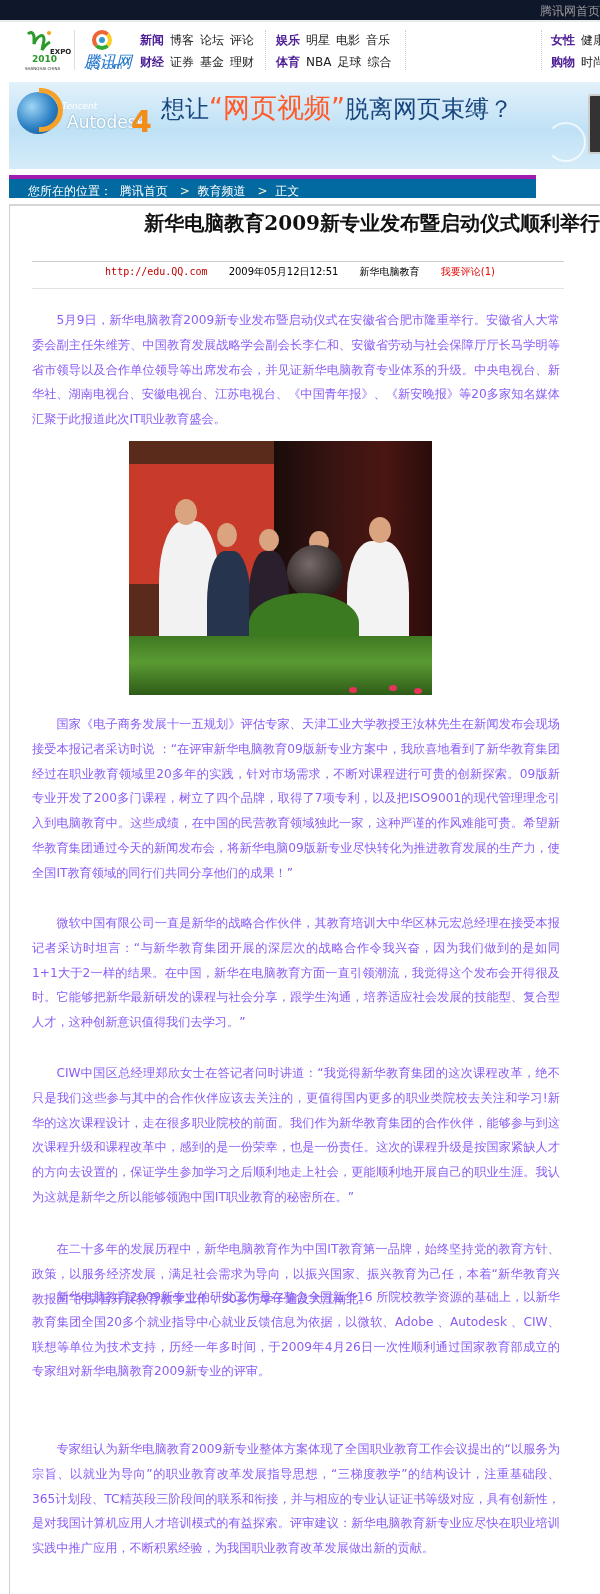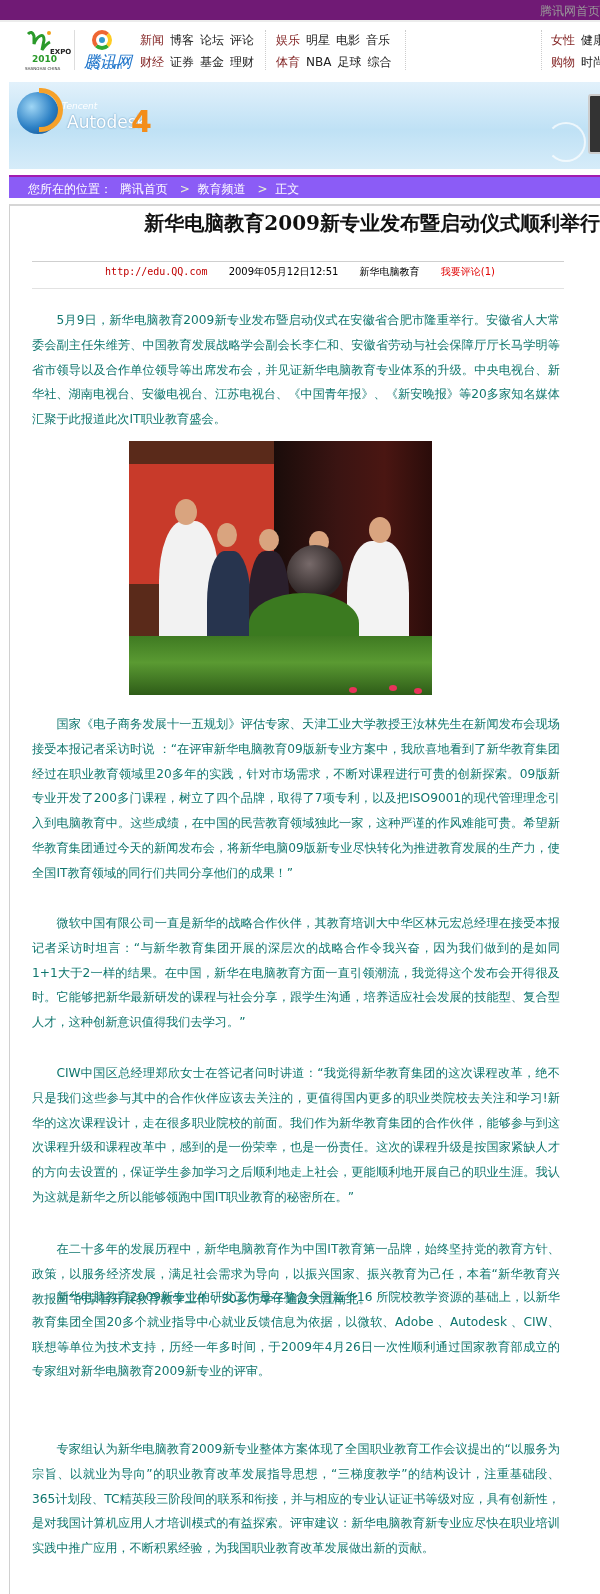--- a/index.html
+++ b/index.html
@@ -1,69 +1,69 @@
 <!DOCTYPE html>
 <html><head>
 <meta charset="utf-8">
 <style>
   * { box-sizing: border-box; margin: 0; padding: 0; }
   html, body { width: 600px; height: 1594px; background: #ffffff; overflow: hidden; }
   body { font-family: "DejaVu Sans", "Liberation Sans", sans-serif; color: #000; position: relative; }
 
   
-  .topstrip { position: absolute; left: 0; top: 0; width: 600px; height: 22px; background: #701a75; border-bottom: 2px solid #ececec; }
+  .topstrip { position: absolute; left: 0; top: 0; width: 600px; height: 22px; background: #0f172a; border-bottom: 2px solid #ececec; }
   .topstrip .homelink { position: absolute; right: 0; top: 3px; font-size: 12px; color: #999; white-space: nowrap; }
 
   
   .header { position: absolute; left: 0; top: 24px; width: 600px; height: 52px; }
   .expo-logo { position: absolute; left: 24px; top: 4px; width: 48px; height: 44px; }
   .logo-sep { position: absolute; left: 74px; top: 6px; width: 1px; height: 40px; background: #ddd; }
   .qq-logo { position: absolute; left: 84px; top: 4px; width: 40px; height: 44px; }
   .qq-logo .circ { position: absolute; left: 8px; top: 2px; width: 20px; height: 20px; border-radius: 50%; border: 4px solid #e63; border-right-color: #fc2; border-bottom-color: #3a3; }
   .qq-logo .circ::after { content: ""; position: absolute; left: 3px; top: 3px; width: 6px; height: 6px; border-radius: 50%; background: #39c; }
   .qq-logo .txt1 { position: absolute; left: 0; top: 24px; font-size: 16px; color: #27c; font-style: italic; white-space: nowrap; }
   .qq-logo .txt2 { position: absolute; left: 2px; top: 33px; font-size: 9px; color: #27c; white-space: nowrap; }
 
   .navgroup { position: absolute; top: 5px; height: 44px; }
   .navrow { height: 22px; line-height: 22px; font-size: 12px; white-space: nowrap; }
   .navrow span { margin-right: 6px; color: #222; }
-  .navrow .bold { font-weight: normal; color: #7f1d1d; margin-right: 6px; }
+  .navrow .bold { font-weight: bold; color: #4c1d95; margin-right: 6px; }
   .navsep { position: absolute; top: 6px; width: 0; height: 40px; border-left: 1px dotted #ccc; }
 
   
   .banner { position: absolute; left: 9px; top: 82px; width: 591px; height: 87px; background: linear-gradient(180deg, #e2f1fb 0%, #bfe1f5 55%, #d6ecf9 100%); overflow: hidden; }
   .banner .globe { position: absolute; left: 8px; top: 10px; width: 42px; height: 42px; border-radius: 50%; background: radial-gradient(circle at 35% 35%, #9fd6f5 0%, #2b7fc4 55%, #10467f 100%); }
   .banner .arrow { position: absolute; left: 30px; top: 6px; width: 24px; height: 44px; border: 5px solid #f6a12a; border-left: none; border-radius: 0 24px 24px 0; }
   .banner .tencent { position: absolute; left: 53px; top: 19px; font-size: 9px; font-style: italic; color: #fff; }
   .banner .traveler { position: absolute; left: 58px; top: 30px; font-size: 17px; color: #fff; text-shadow: 0 0 2px #5a8fb8; }
   .banner .four { position: absolute; left: 122px; top: 22px; font-size: 30px; color: #f38d1a; font-weight: bold; }
   .banner .line1 { position: absolute; left: 152px; top: 8px; font-size: 24px; color: #18467e; white-space: nowrap; }
   .banner .line1 .hl { color: #ff5a2a; font-size: 27px; }
   .banner .line2 { position: absolute; left: 212px; top: 46px; font-size: 24px; color: #18467e; white-space: nowrap; }
   .banner .phone { position: absolute; right: -6px; top: 12px; width: 18px; height: 60px; background: #333; border: 2px solid #ccc; border-radius: 3px; }
   .banner .swirl { position: absolute; right: 14px; top: 40px; width: 40px; height: 40px; border: 2px solid rgba(255,255,255,0.7); border-radius: 50%; border-left-color: transparent; }
 
   
-  .crumbbar { position: absolute; left: 9px; top: 175px; width: 591px; height: 23px; background: #8b5cf6; border-top: 2px solid #a21caf; }
+  .crumbbar { position: absolute; left: 9px; top: 175px; width: 527px; height: 23px; background: #0369a1; border-top: 4px solid #a21caf; }
   .crumbbar .inner { position: absolute; left: 19px; top: 4px; font-size: 12px; color: #fff; white-space: nowrap; }
   .crumbbar .inner span { margin-right: 4px; }
   .crumbbar .sep { margin: 0 4px; color: #e8f5d4; }
 
   
   .frame { position: absolute; left: 9px; top: 204px; width: 591px; height: 1390px; border-left: 1px solid #d0d0d0; border-top: 2px solid #d6d6d6; }
 
   .title { position: absolute; left: 0; top: 210px; width: 600px; text-align: right; font-family: "DejaVu Serif", "Liberation Serif", serif; font-size: 20px; color: #111; letter-spacing: 0; }
   .metaline-top { position: absolute; left: 32px; top: 261px; width: 532px; height: 1px; background: #cfcfcf; }
   .meta { position: absolute; left: 0; top: 265px; width: 600px; text-align: center; font-size: 10px; white-space: nowrap; }
   .meta span { margin: 0 9px; }
   .meta .url { color: #c00000; font-family: "DejaVu Sans Mono", "Liberation Mono", monospace; }
   .meta .comment { color: #e00000; }
   .metaline-bot { position: absolute; left: 32px; top: 288px; width: 532px; height: 1px; background: #e2e2e2; }
 
-  .para { position: absolute; left: 32px; width: 528px; font-size: 12.2px; line-height: 24.8px; color: #0f766e; text-indent: 2em; text-align: justify; }
+  .para { position: absolute; left: 32px; width: 528px; font-size: 12.2px; line-height: 24.8px; color: #8b5cf6; text-indent: 2em; text-align: justify; }
 
   .photo { position: absolute; left: 129px; top: 441px; width: 303px; height: 254px; overflow: hidden; background: #5a2a1a; }
   .photo .redbg { position: absolute; left: 0; top: 23px; width: 155px; height: 120px; background: #c83a2a; }
   .photo .curtain { position: absolute; left: 145px; top: 0; width: 158px; height: 230px; background: linear-gradient(90deg, #1a0c0a, #3a1412 40%, #4a1612 70%, #2a0c0a); }
   .photo .person { position: absolute; border-radius: 40% 40% 8px 8px; }
   .photo .head { position: absolute; border-radius: 50%; background: #d9a47f; }
   .photo .ball { position: absolute; left: 158px; top: 104px; width: 56px; height: 54px; border-radius: 50%; background: radial-gradient(circle at 40% 35%, #776a6a 0%, #2a2222 70%); }
   .photo .plants { position: absolute; left: 0; top: 195px; width: 303px; height: 59px; background: linear-gradient(180deg, #3f7a22 0%, #5a9a32 45%, #2e5c18 100%); }
   .photo .fern { position: absolute; left: 120px; top: 152px; width: 110px; height: 60px; border-radius: 50% 50% 20% 20%; background: #3b7a20; }
   .photo .flower { position: absolute; width: 8px; height: 6px; background: #e8335a; border-radius: 50%; }
@@ -123,20 +123,23 @@
     </div>
   </div>
 </div>
 
 <div class="banner">
   <div class="globe"></div>
   <div class="arrow"></div>
   <div class="tencent">Tencent</div>
   <div class="traveler">Autodesk</div>
   <div class="four">4</div>
+  <div class="line1">
+    <span>想让</span><span class="hl">“网页视频”</span><span>脱离网页束缚？</span>
+  </div>
   <div class="swirl"></div>
   <div class="phone"></div>
 </div>
 
 <div class="crumbbar">
   <div class="inner">
     <span>您所在的位置：</span>
     <span>腾讯首页</span>
     <span class="sep">&gt;</span>
     <span>教育频道</span>

